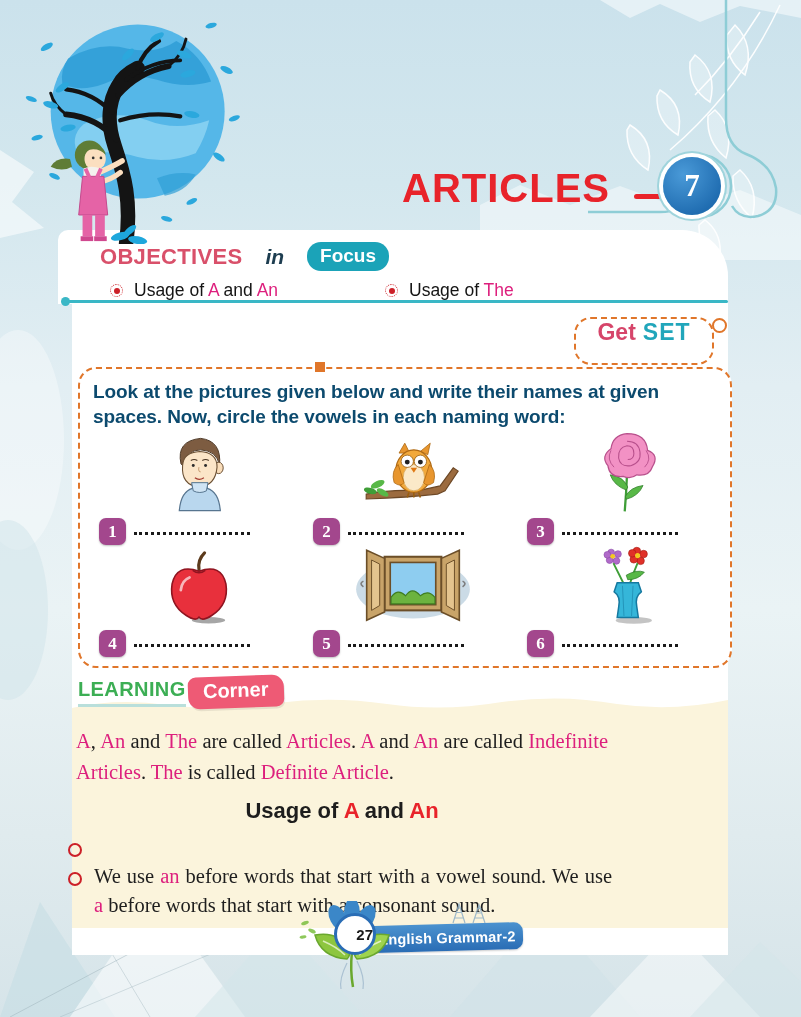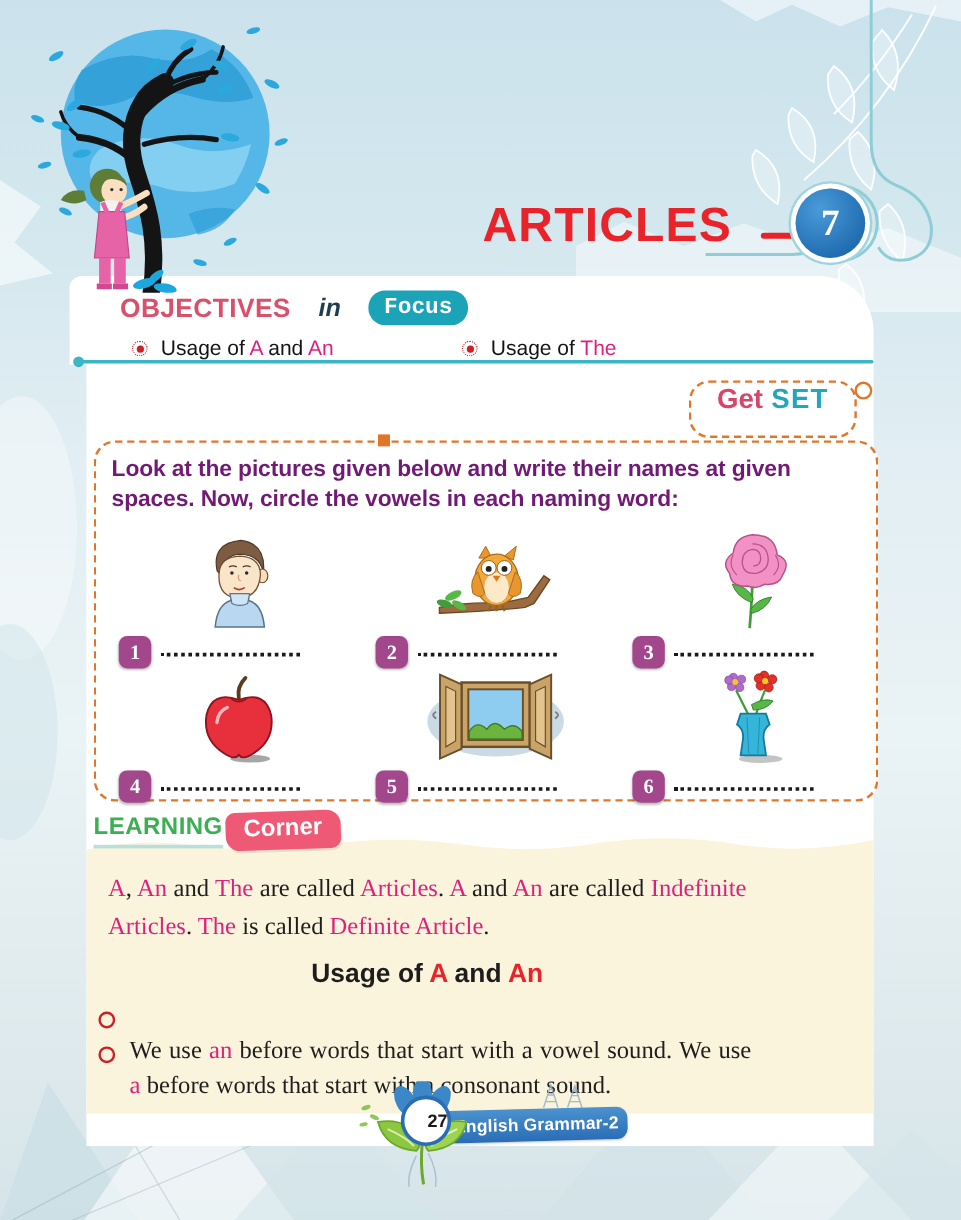--- a/index.html
+++ b/index.html
@@ -20,57 +20,57 @@
   .title-line{left:634px;top:194px;width:30px;height:5px;background:#e8232a;border-radius:3px;}
   .chapter-badge{left:663px;top:157px;width:58px;height:58px;border-radius:50%;
     background:radial-gradient(circle at 35% 30%,#4a9ad8,#1f6cb0 75%);
     box-shadow:0 0 0 4px #ffffff,0 0 0 6px #9fd4dc;
     display:flex;align-items:center;justify-content:center;z-index:5;}
   .chapter-badge span{color:#fff;font-size:31px;font-weight:bold;font-family:"Liberation Serif",serif;}
 
   .obj-head{left:100px;top:242px;display:flex;align-items:center;gap:23px;}
   .obj-w1{font-size:22px;font-weight:900;color:#d9506a;letter-spacing:0.3px;}
   .obj-w2{font-size:21px;font-weight:700;font-style:italic;color:#1d3d50;}
-  .obj-w3{font-size:19px;font-weight:800;color:#fff;background:#1ba3b8;padding:3px 13px 4px;border-radius:14px;font-family:Liberation Mono, monospace;}
+  .obj-w3{font-size:19px;font-weight:800;color:#fff;background:#1ba3b8;padding:3px 13px 4px;border-radius:14px;}
   .obj-item{position:absolute;top:280px;display:flex;align-items:center;font-size:17.5px;color:#141414;}
   .obj-item-1{left:110px;} .obj-item-2{left:385px;}
   .sun-bullet{display:inline-block;width:11px;height:11px;border:1.5px dotted #cc2028;border-radius:50%;
     margin-right:11px;position:relative;flex:0 0 auto;}
   .sun-bullet::after{content:"";position:absolute;inset:2.5px;background:#cc2028;border-radius:50%;}
   .teal-rule{left:64px;top:300px;width:664px;height:3px;background:#3ab7c6;border-radius:2px;}
   .teal-rule::before{content:"";position:absolute;left:-3px;top:-3px;width:9px;height:9px;border-radius:50%;background:#3ab7c6;}
 
   
   .get-set{left:574px;top:317px;width:136px;height:44px;border:2.5px dashed #e0762a;border-radius:17px;
     display:flex;align-items:flex-start;justify-content:center;gap:7px;background:#fff;z-index:3;}
   .get-set .w1{font-size:23px;font-weight:900;color:#d6456a;}
   .get-set .w2{font-size:23px;font-weight:900;color:#21a6bb;letter-spacing:1px;}
   .get-set-dot{left:712px;top:318px;width:11px;height:11px;border:2.5px solid #e0762a;border-radius:50%;z-index:3;}
 
   
   .ex-box{left:78px;top:367px;width:650px;height:297px;border:2.5px dashed #e0762a;border-radius:18px;background:#fff;z-index:2;}
   .ex-square{left:315px;top:362px;width:10px;height:10px;background:#e0762a;z-index:3;}
-  .instr{margin:11px 12px 12px 13px;font-size:19px;font-weight:bold;color:#701a75;line-height:1.3;letter-spacing:-0.1px;}
+  .instr{margin:11px 12px 0 13px;font-size:19px;font-weight:bold;color:#0c4a6e;line-height:1.3;letter-spacing:-0.1px;}
   .pic-row{display:flex;padding:0 4px;}
   .pic-cell{flex:1;display:flex;flex-direction:column;align-items:flex-start;padding-left:15px;}
   .pic-box{height:84px;width:100%;display:flex;justify-content:center;align-items:flex-end;}
   .row2 .pic-box{height:80px;}
   .blank-row{display:flex;align-items:center;margin-top:5px;}
   .num-badge{width:27px;height:27px;background:#a3478d;border-radius:7px;color:#fff;
     display:flex;align-items:center;justify-content:center;
     font-family:"Liberation Serif",serif;font-weight:bold;font-size:17px;box-shadow:0 1px 2px rgba(0,0,0,.25);}
   .answer-line{width:116px;border-bottom:3.5px dotted #1a1a1a;height:3px;margin-left:8px;}
 
   
   .lc-head{left:78px;top:676px;display:flex;align-items:center;z-index:4;}
   .lc1{font-size:20px;font-weight:900;color:#3cae54;letter-spacing:0.4px;border-bottom:3px solid #b9dfdb;padding-bottom:3px;}
   .lc2{background:#ee5a75;color:#fff;font-weight:900;font-size:20px;padding:3px 15px 6px;
     border-radius:8px 12px 8px 12px;transform:rotate(-2deg);margin-left:2px;box-shadow:1px 2px 0 rgba(0,0,0,.08);}
   .cream-wave{left:72px;top:694px;width:656px;height:19px;z-index:1;}
-  .cream-content{left:72px;top:712px;width:568px;z-index:2;padding:0;}
+  .cream-content{left:58px;top:712px;width:568px;z-index:2;padding:0;}
   .para{margin:14px 18px 0;font-family:"Liberation Serif",serif;font-size:20.5px;line-height:1.5;
     text-align:justify;color:#1e1e1e;}
   .usage-h{text-align:center;font-size:22px;font-weight:900;color:#1d1d1d;margin:10px 0 9px;}
   .bullet{display:flex;margin:0 14px 5px 8px;}
   .bullet .mark{flex:0 0 auto;width:10px;height:10px;border:2.5px solid #cc2028;border-radius:50%;margin:10px 12px 0 2px;}
   .bullet .txt{font-family:"Liberation Serif",serif;font-size:20.5px;line-height:1.45;text-align:justify;color:#1e1e1e;}
 
   .seg-m{color:#dd1f7d;}
   .seg-r{color:#e8232a;}
 

